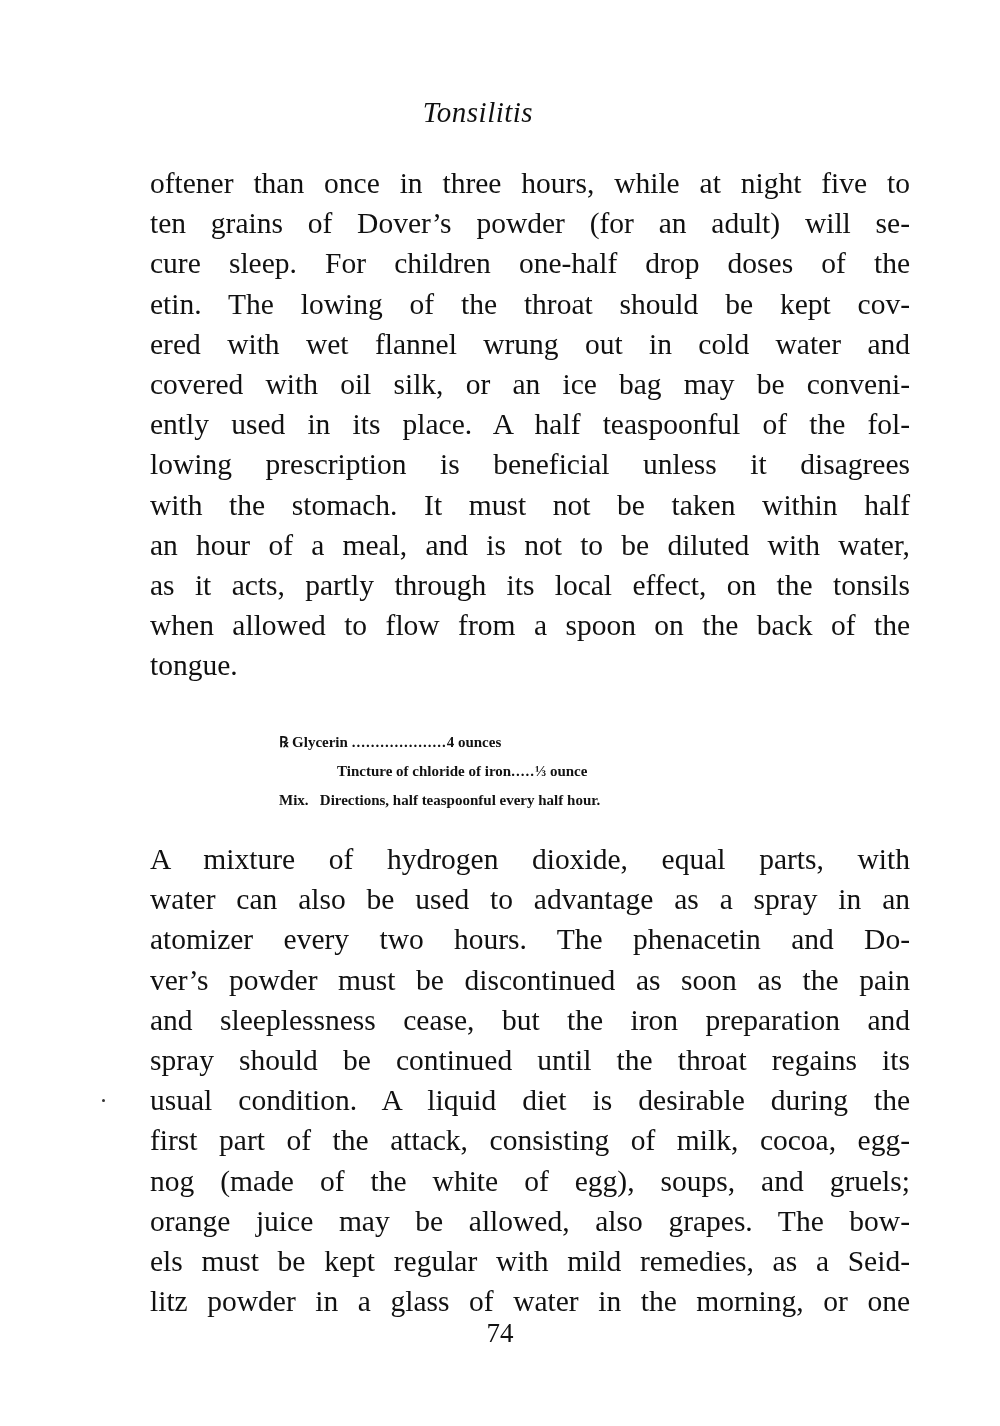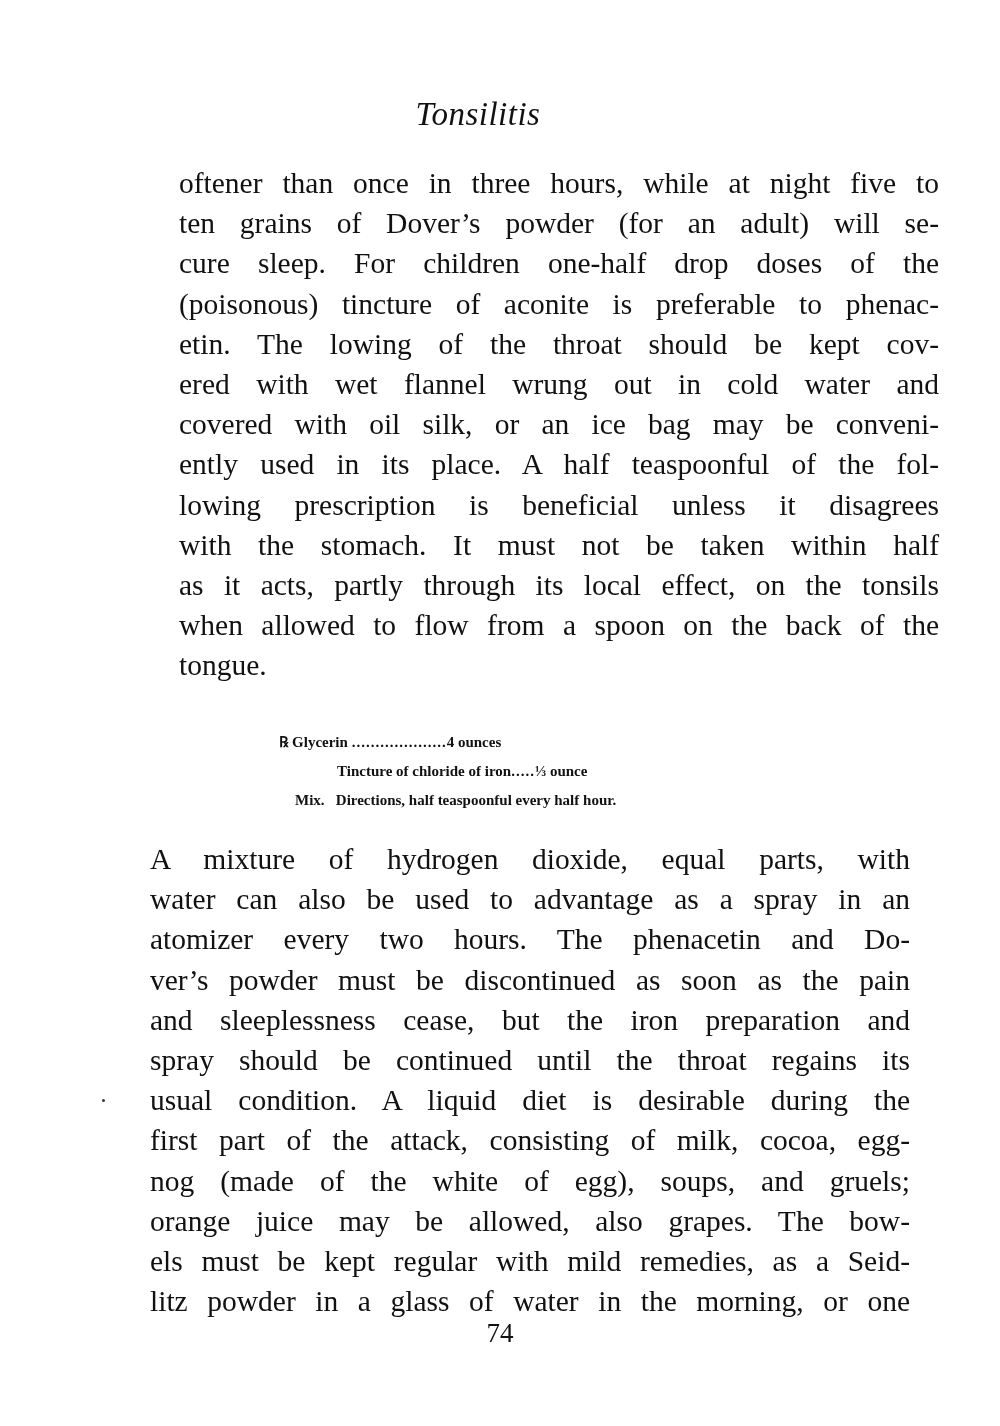--- a/index.html
+++ b/index.html
@@ -3,66 +3,66 @@
 <meta charset="utf-8">
 <style>
   html, body { margin: 0; padding: 0; background: #ffffff; }
   body {
     width: 1000px; height: 1426px; position: relative; overflow: hidden;
     color: #111111;
     font-family: "Liberation Serif", "DejaVu Serif", serif;
   }
   .running-head {
     position: absolute; left: 0; width: 956px; top: 96px;
-    text-align: center; font-style: italic; font-size: 33px; letter-spacing: 0.5px;
+    text-align: center; font-style: italic; font-size: 29px; letter-spacing: 0.5px;
   }
   .para {
     position: absolute; left: 150px; width: 760px;
     font-size: 29.5px; line-height: 40.2px;
   }
   .para .line {
     display: block; white-space: nowrap; text-align: justify;
     text-align-last: justify; height: 40.2px;
   }
   .para .line.last { text-align-last: left; }
-  #para1 { top: 163px; margin-left: 29px; }
+  #para1 { top: 163px; }
   #para2 { top: 839px; }
   .rx {
     position: absolute; font-size: 15px; line-height: 29px; font-weight: bold;
     white-space: nowrap;
   }
   #rx1 { left: 279px; top: 728px; }
   #rx2 { left: 316px; top: 757px; margin-left: 21px; }
-  #rx3 { left: 295px; top: 786px; }
+  #rx3 { left: 279px; top: 786px; }
   .rx .dots { letter-spacing: 1px; }
   .page-number {
     position: absolute; left: 0; width: 1000px; top: 1318px;
     text-align: center; font-size: 27px;
   }
   .speck {
     position: absolute; left: 102px; top: 1099px; width: 3px; height: 3px;
     background: #333; border-radius: 50%;
   }
 </style>
 </head>
 <body>
 
 <div class="running-head">Tonsilitis</div>
 
 <div class="para" id="para1">
   <span class="line">oftener than once in three hours, while at night five to</span>
   <span class="line">ten grains of Dover’s powder (for an adult) will se-</span>
   <span class="line">cure sleep.  For children one-half drop doses of the</span>
-  <span class="line">(poisonous) tincture of aconite is preferable to phenac-</span>
   <span class="line">etin.  The lowing of the throat should be kept cov-</span>
   <span class="line">ered with wet flannel wrung out in cold water and</span>
   <span class="line">covered with oil silk, or an ice bag may be conveni-</span>
   <span class="line">ently used in its place.  A half teaspoonful of the fol-</span>
   <span class="line">lowing prescription is beneficial unless it disagrees</span>
   <span class="line">with the stomach.  It must not be taken within half</span>
+  <span class="line">an hour of a meal, and is not to be diluted with water,</span>
   <span class="line">as it acts, partly through its local effect, on the tonsils</span>
   <span class="line">when allowed to flow from a spoon on the back of the</span>
   <span class="line last">tongue.</span>
 </div>
 
 <div class="rx" id="rx1">
   <span>℞</span>
   <span>Glycerin</span>
   <span class="dots">....................</span><span>4 ounces</span>
 </div>

